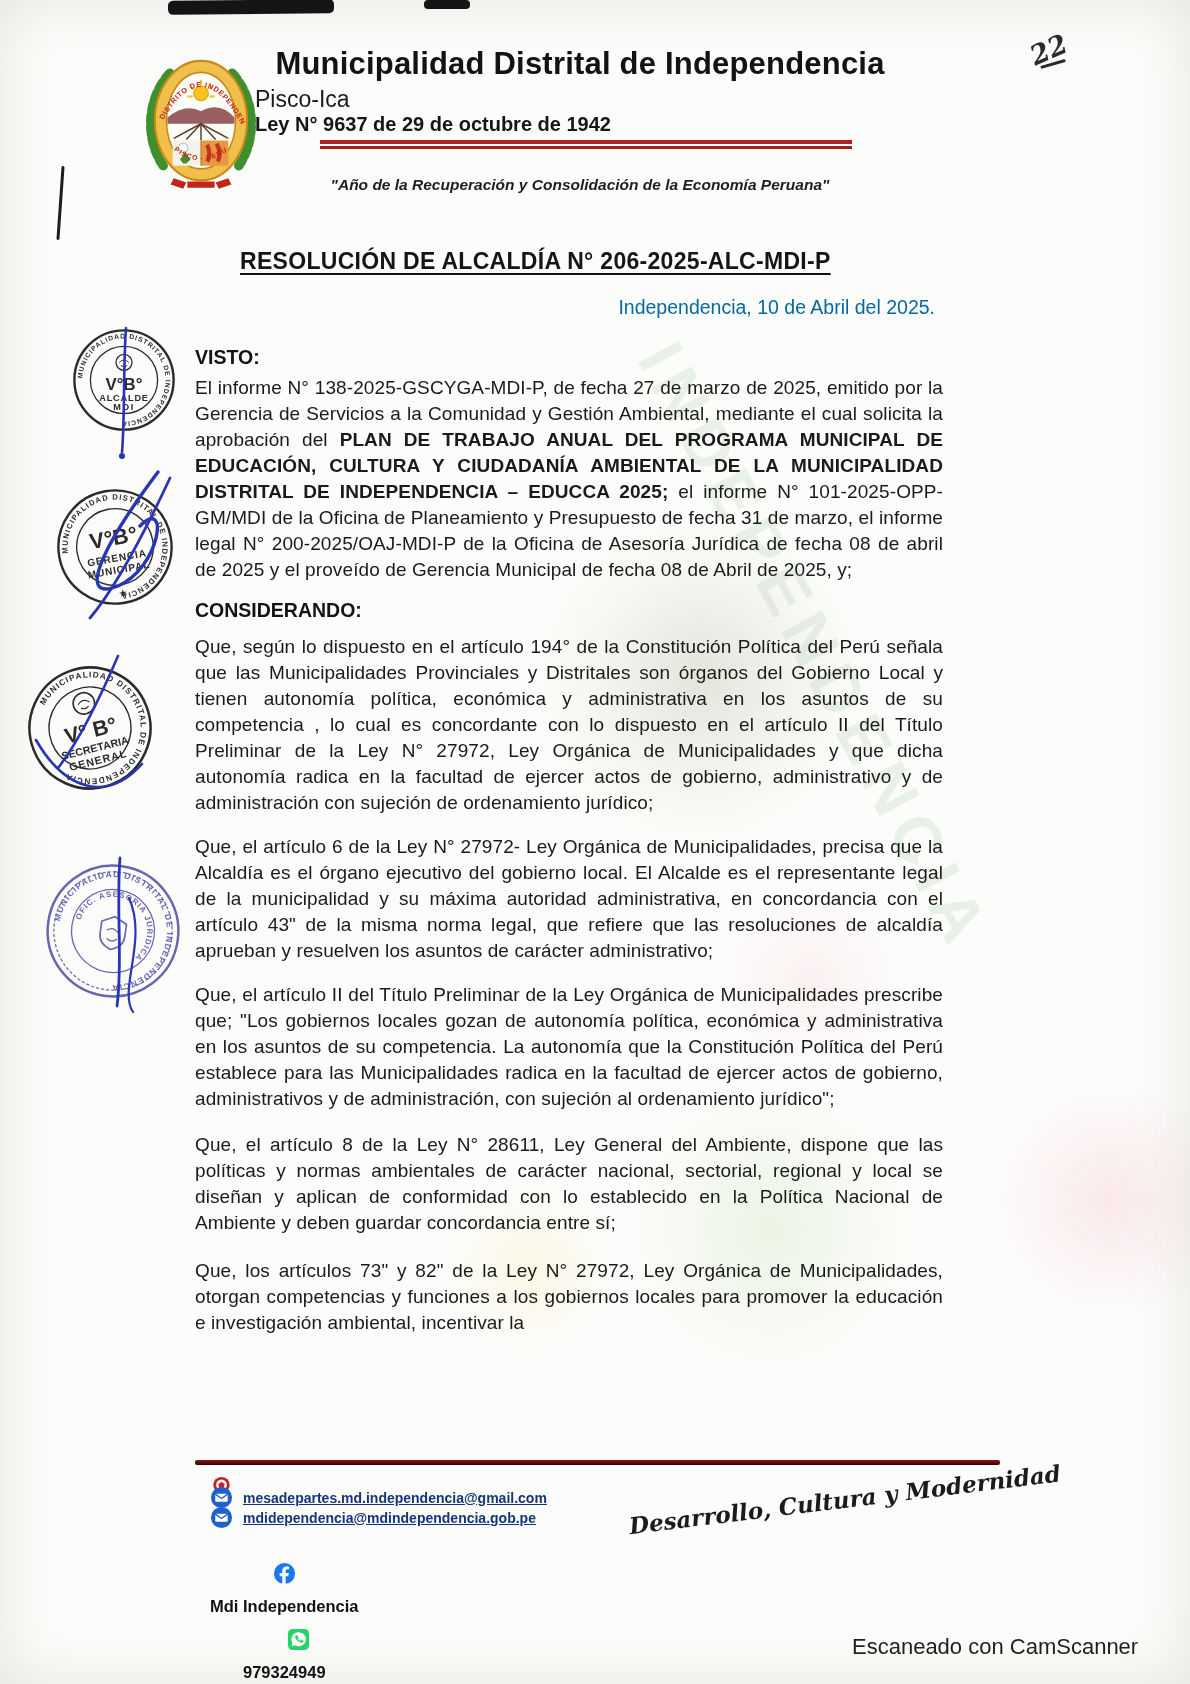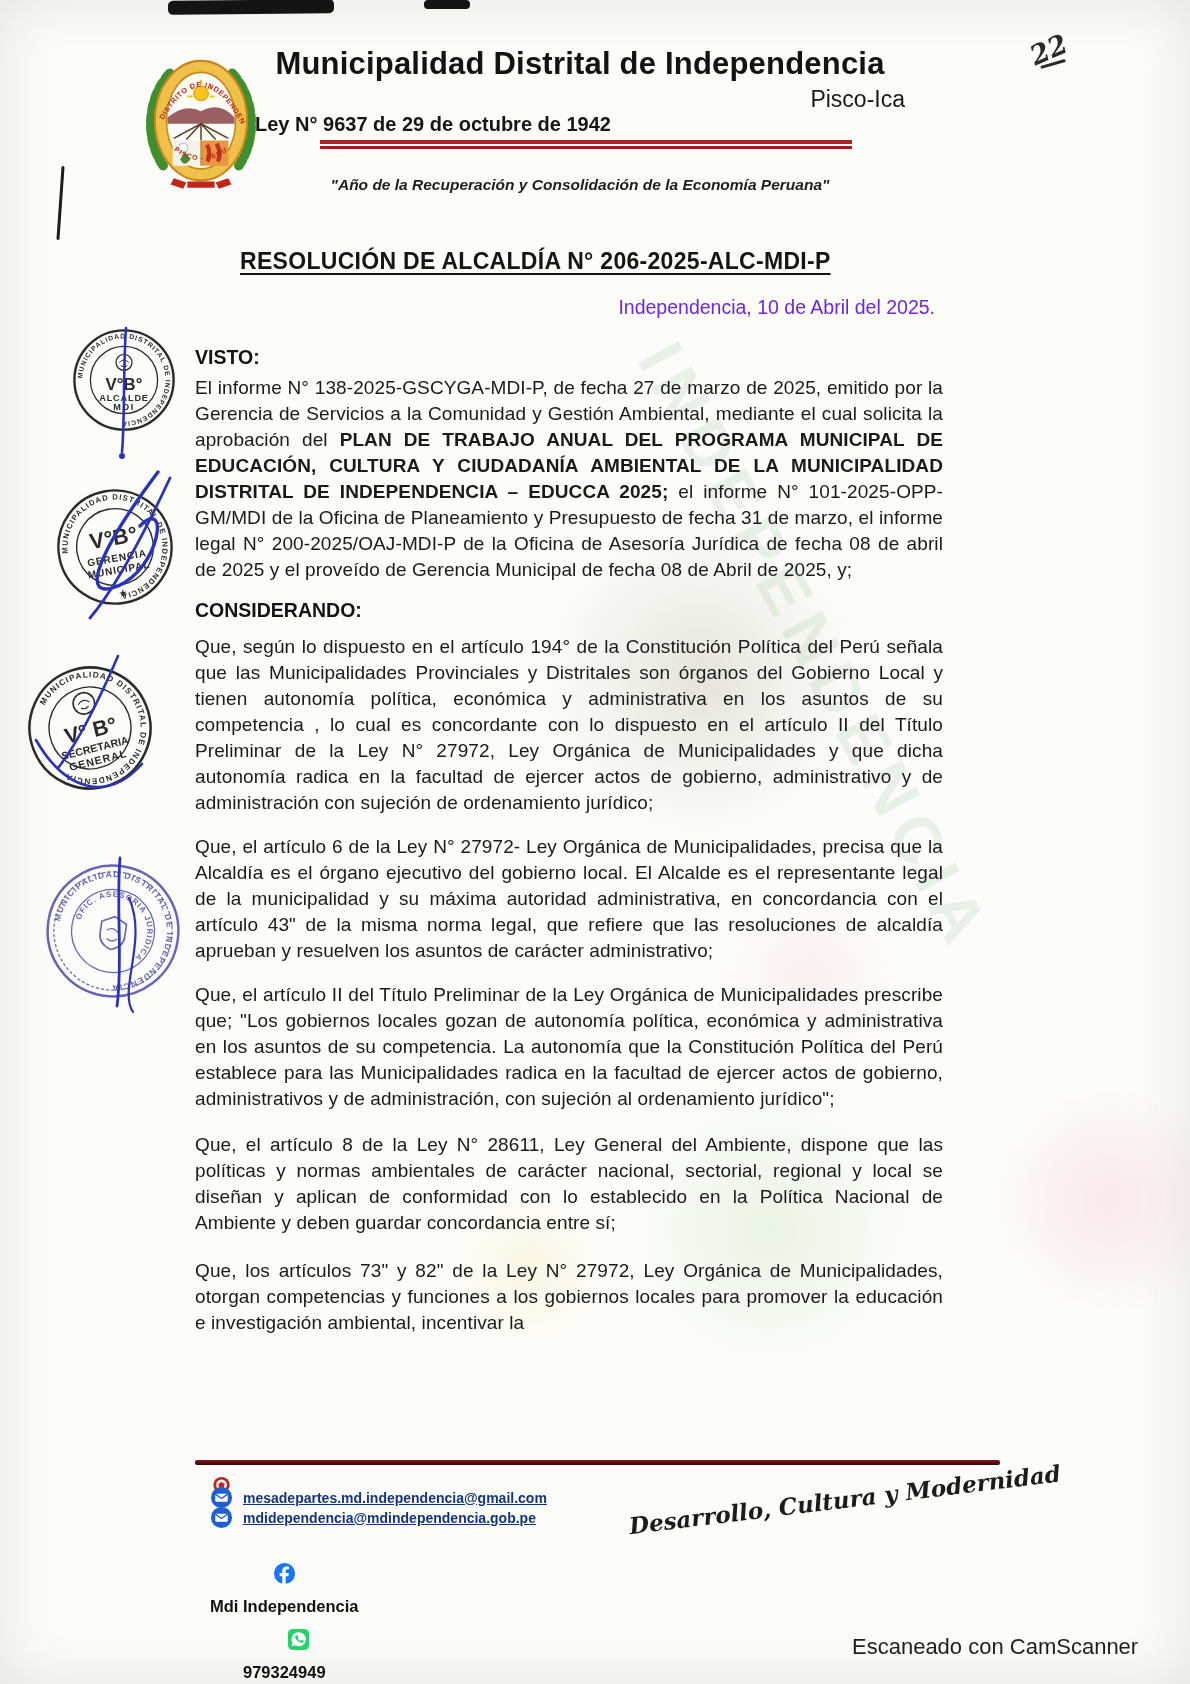--- a/index.html
+++ b/index.html
@@ -32,35 +32,35 @@
   .wm-pink{left:980px;top:1060px;width:260px;height:280px;border-radius:50%;
     background:radial-gradient(circle, rgba(235,120,150,0.15), transparent 60%);}
   .wm-yellow{left:430px;top:1180px;width:200px;height:180px;border-radius:50%;
     background:radial-gradient(circle, rgba(240,220,110,0.16), transparent 60%);}
   .wm-pink2{left:700px;top:880px;width:220px;height:200px;border-radius:50%;
     background:radial-gradient(circle, rgba(230,140,160,0.10), transparent 60%);}
   
   .logo{position:absolute;left:137px;top:42px;width:128px;height:152px;}
   .hdr-title{position:absolute;left:255px;top:46px;width:650px;text-align:center;
     font-size:31px;font-weight:bold;color:#131313;letter-spacing:.2px;}
-  .hdr-sub{position:absolute;left:255px;top:86px;width:650px;text-align:right;
+  .hdr-sub{position:absolute;left:255px;top:86px;width:650px;text-align:left;
     font-size:23px;color:#1a1a1a;}
   .hdr-law{position:absolute;left:255px;top:113px;width:650px;text-align:left;
     font-size:20px;font-weight:bold;color:#161616;}
   .hdr-rule{position:absolute;left:320px;top:140px;width:532px;}
   .hdr-rule .r1{height:4px;background:#b02025;}
   .hdr-rule .r2{height:3px;background:#a51c1c;margin-top:2px;}
   .hdr-quote{position:absolute;left:255px;top:176px;width:650px;text-align:center;
     font-size:15.5px;font-weight:bold;font-style:italic;color:#1e1e1e;}
   
   .res-title{position:absolute;left:240px;top:248px;width:665px;text-align:left;
     font-size:23px;font-weight:bold;letter-spacing:.3px;color:#151515;
     text-decoration:underline;text-decoration-thickness:2px;text-underline-offset:4px;}
   .res-date{position:absolute;left:195px;top:296px;width:740px;text-align:right;
-    font-size:19.5px;color:#6d28d9;}
+    font-size:19.5px;color:#0369a1;}
   .doc-col{position:absolute;left:195px;top:346px;width:748px;}
   .sec-label{font-size:19.5px;font-weight:bold;color:#131313;}
   .para{margin:0;text-align:justify;font-size:19px;line-height:26px;color:#1a1a1a;letter-spacing:.1px;}
   .visto-para{margin-top:6px;}
   .considerando{margin-top:16px;}
   .p1{margin-top:12px;} .p2{margin-top:18px;} .p3{margin-top:18px;}
   .p4{margin-top:20px;} .p5{margin-top:22px;}
   .bold{font-weight:bold;}
   
   .stamp{position:absolute;}

